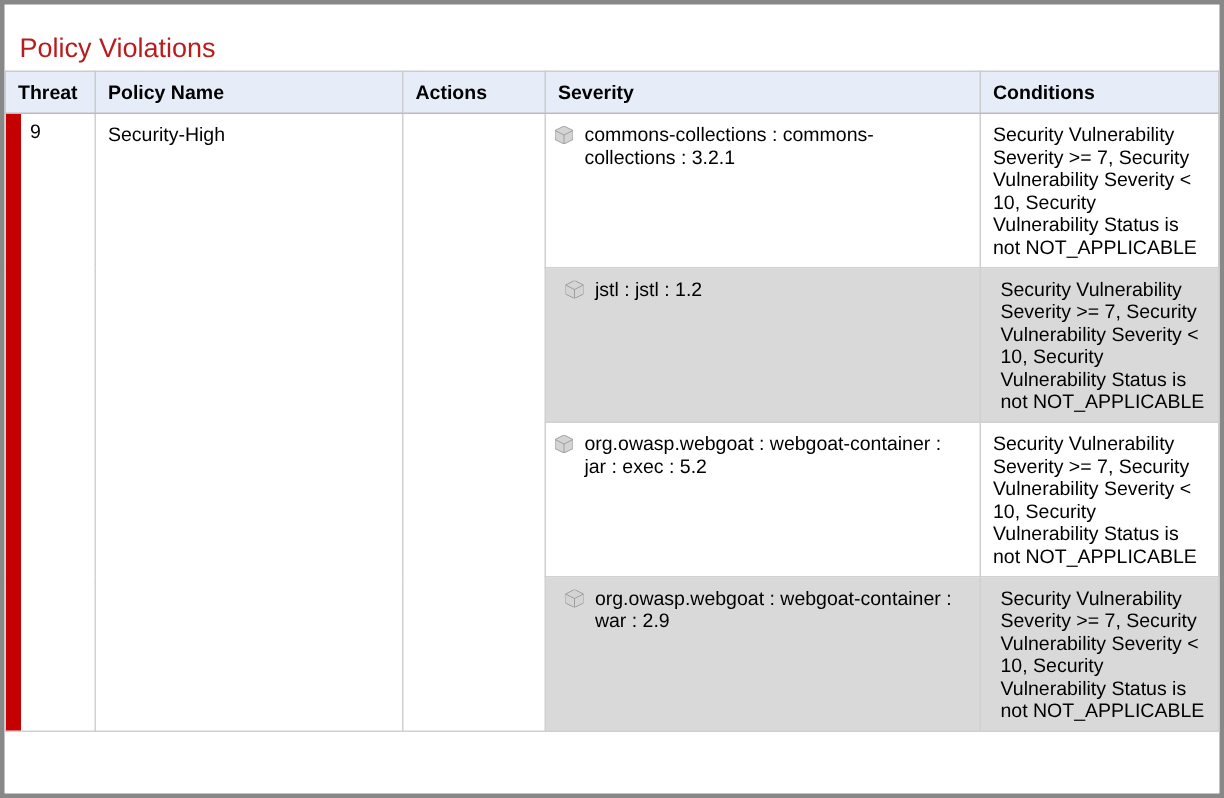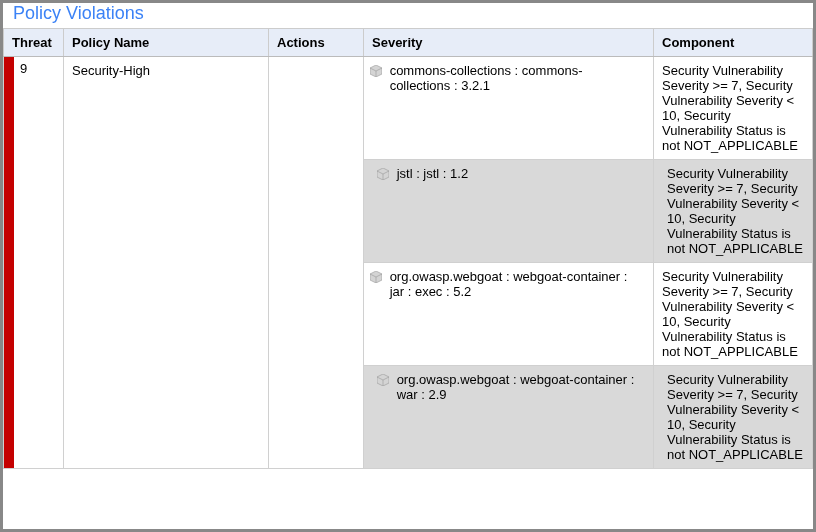--- a/index.html
+++ b/index.html
@@ -12,23 +12,23 @@
   }
   .frame {
     width: 816px;
     height: 532px;
     background: #fff;
     border: 3px solid #888;
     overflow: hidden;
     position: relative;
   }
   .title {
-    color: #3b82f6;
+    color: #b91c1c;
     font-size: 18px;
-    padding: 0 10px 4px 10px;
+    padding: 19px 10px 4px 10px;
   }
   table {
     width: 100%;
     border-collapse: collapse;
     table-layout: fixed;
   }
   thead th {
     background: #e7edf8;
     text-align: left;
     padding: 6px 8px;
@@ -102,21 +102,21 @@
         <col class="c-actions">
         <col class="c-component">
         <col class="c-conditions">
     </colgroup>
     <thead>
       <tr>
         <th>Threat</th>
         <th>Policy Name</th>
         <th>Actions</th>
         <th>Severity</th>
-        <th>Component</th>
+        <th>Conditions</th>
       </tr>
     </thead>
     <tbody>
       <tr>
         <td class="threat-cell" rowspan="4">
           <div class="threat-bar"></div>
           <span class="threat-val">9</span>
         </td>
         <td rowspan="4">Security-High</td>
         <td rowspan="4"></td>

